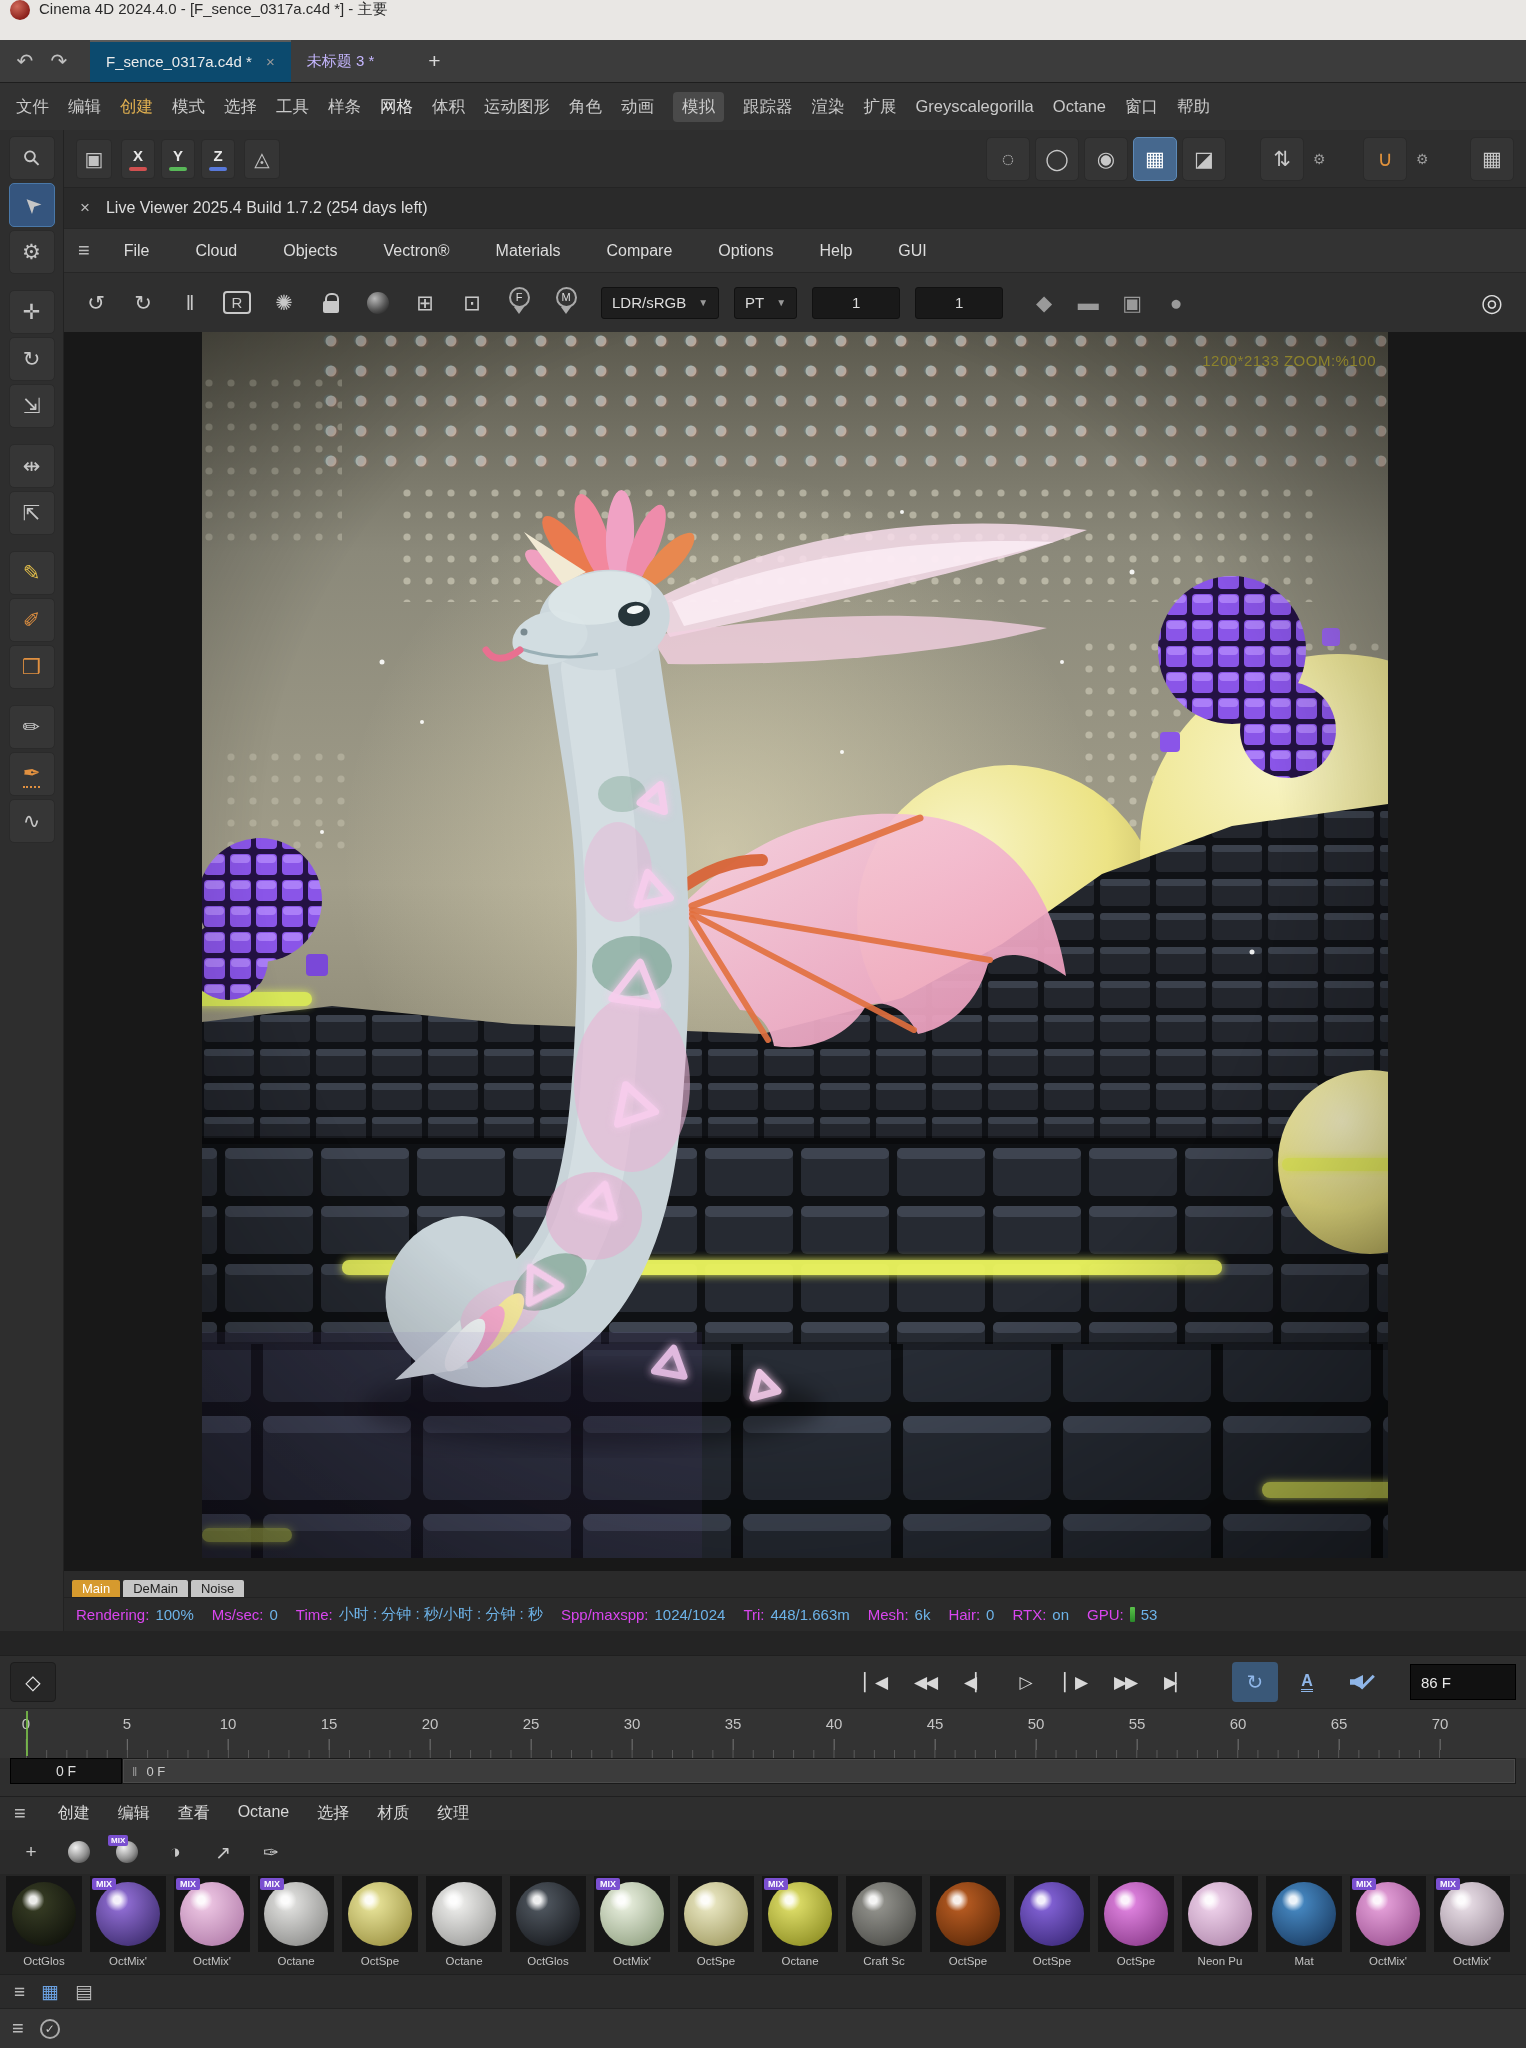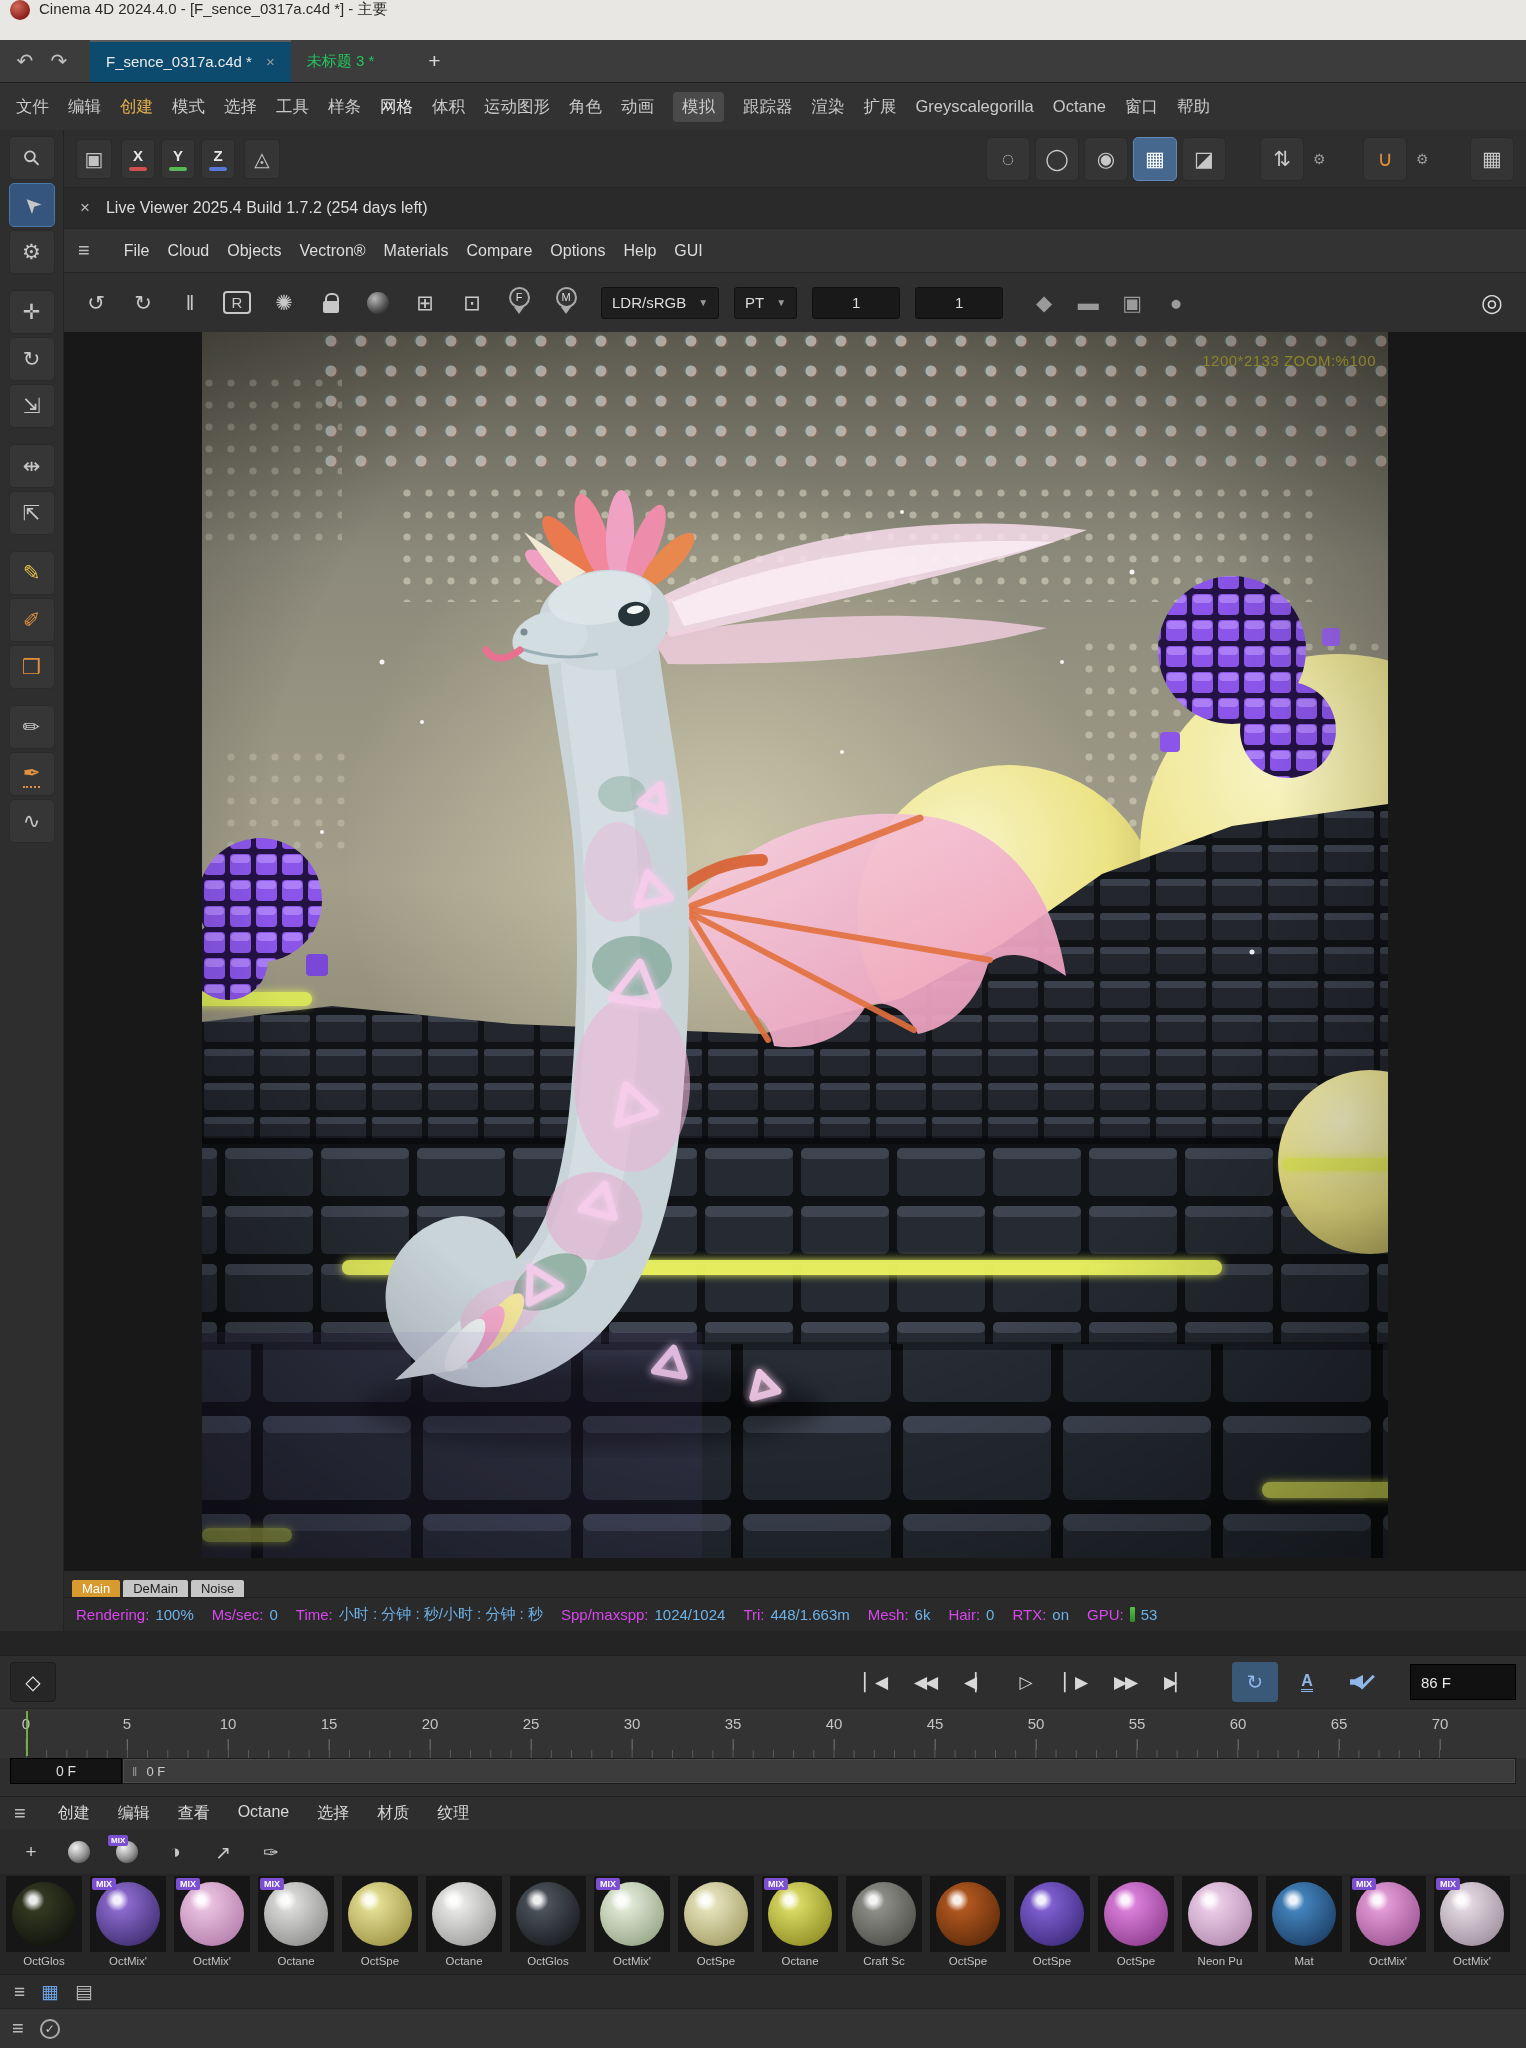--- a/index.html
+++ b/index.html
@@ -7,21 +7,21 @@
 body{font-family:"Liberation Sans","DejaVu Sans",sans-serif;background:#242424;overflow:hidden}
 .app{width:100%;height:100%;display:flex;flex-direction:column}
 
 .titlebar{height:40px;background:#e9e7e4;display:flex;align-items:flex-start;gap:9px;padding:0 10px;flex:none}
 .logo{width:20px;height:20px;border-radius:50%;background:radial-gradient(circle at 35% 32%,#d06a5a,#8a1f1a 72%);flex:none}
 .title-text{font-size:15px;color:#2a2a2a;white-space:nowrap}
 
 .tabrow{height:42px;background:#3c3c3c;display:flex;align-items:center;padding:0 12px;flex:none;gap:8px}
 .histbtn{color:#c0c0c0;font-size:20px;width:26px;text-align:center}
 .tabs{display:flex;height:100%;margin-left:10px}
-.tab{display:flex;align-items:center;gap:14px;padding:0 16px;font-size:15px;color:#22c55e;white-space:nowrap}
+.tab{display:flex;align-items:center;gap:14px;padding:0 16px;font-size:15px;color:#c4b5fd;white-space:nowrap}
 .tab.active{background:#0c4a6e;color:#ececec;box-shadow:inset 0 2px 0 #5a5a5a}
 .tab-close{color:#9a9a9a;font-size:15px}
 .newtab{color:#d8d8d8;font-size:21px;margin-left:30px}
 
 .menubar{height:48px;background:#323232;display:flex;align-items:center;gap:19px;padding:0 16px;flex:none;border-top:1px solid #1e1e1e}
 .menu-item{font-size:16.5px;color:#c9c9c9;white-space:nowrap}
 .menu-item.accent{color:#e0b050}
 .menu-item.bright{color:#e5e5e5;font-weight:normal}
 .menu-item.boxed{background:#4a4a4a;border-radius:4px;padding:4px 9px}
 
@@ -260,21 +260,21 @@
         <span class="mode-btn">▦</span>
       </div>
 
       <div class="lv-title">
         <span class="lv-close">×</span>
         <span>Live Viewer 2025.4 Build 1.7.2 (254 days left)</span>
       </div>
 
       <div class="lv-menu">
         <span class="hamburger">≡</span>
-        <span style="display:flex;gap:18px">
+        <span style="display:flex;gap:46px">
             <span class="lv-menu-item">File</span>
             <span class="lv-menu-item">Cloud</span>
             <span class="lv-menu-item">Objects</span>
             <span class="lv-menu-item">Vectron®</span>
             <span class="lv-menu-item">Materials</span>
             <span class="lv-menu-item">Compare</span>
             <span class="lv-menu-item">Options</span>
             <span class="lv-menu-item">Help</span>
             <span class="lv-menu-item">GUI</span>
           </span>

